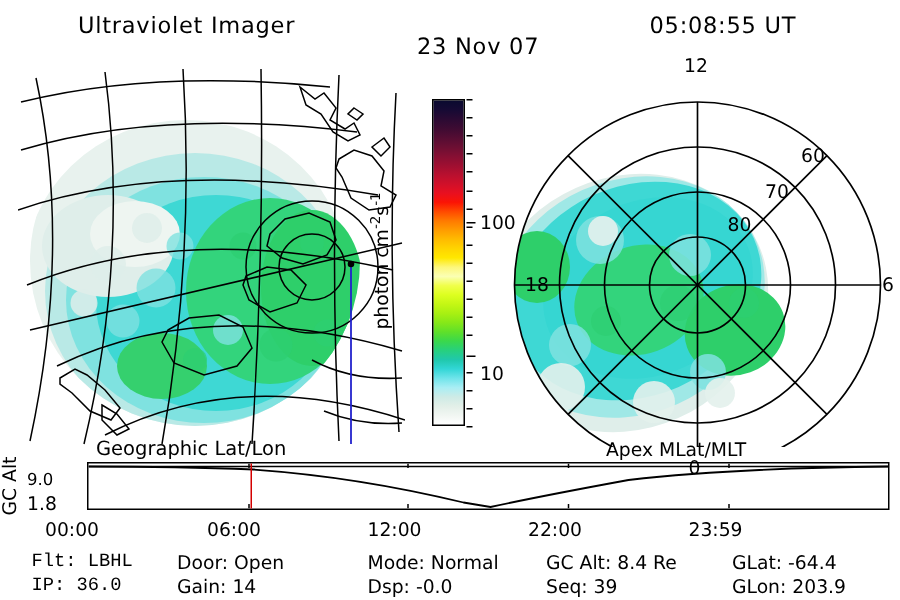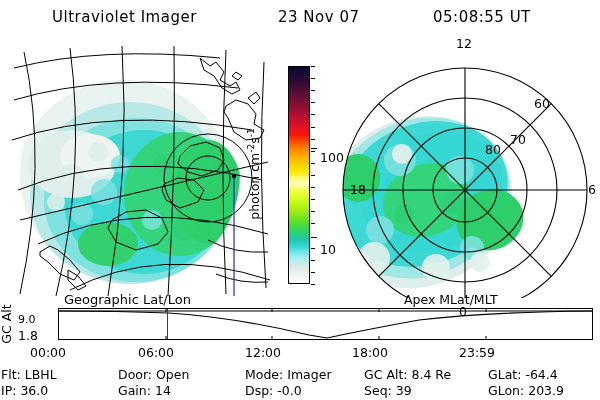--- a/index.html
+++ b/index.html
@@ -1,21 +1,21 @@
 <!DOCTYPE html>
 <html><head>
 <meta charset="utf-8">
 <style>
   html,body{margin:0;padding:0;background:#ffffff;}
   body{width:600px;height:400px;position:relative;overflow:hidden;
        font-family:"DejaVu Sans",sans-serif;color:#000;}
   .abs{position:absolute;}
   .hdr{top:8px;font-size:15px;letter-spacing:.5px;white-space:nowrap;}
   #hdr-title{left:52px;}
-  #hdr-date{left:278px;}
+  #hdr-date{left:278px;margin-top:14px;}
   #hdr-time{left:433px;}
 
   
   #geo-panel{left:12px;top:44px;width:258px;height:254px;}
   #geo-title{left:64px;top:292px;font-size:13px;white-space:nowrap;}
 
   
   #cbar-wrap{left:288px;top:66px;width:22px;height:218px;}
   #cbar{position:absolute;left:0;top:0;width:22px;height:218px;
         border:1px solid #000;box-sizing:border-box;}
@@ -36,21 +36,21 @@
              border:1px solid #000;box-sizing:border-box;}
   #gcalt-label{left:6px;top:324px;font-size:12.5px;
       transform:translate(-50%,-50%) rotate(-90deg);white-space:nowrap;}
   #alt-hi{left:18px;top:313px;font-size:11px;}
   #alt-lo{left:18px;top:328px;font-size:12.5px;}
   .tlab{position:absolute;top:345px;font-size:12.5px;white-space:nowrap;}
 
   
   .st{position:absolute;font-size:12.5px;white-space:nowrap;}
   .r1{top:367px;} .r2{top:383px;}
-  .c1{left:1px;} .c2{left:118px;} .c3{left:245px;} .c4{left:364px;} .c5{left:488px;}
+  .c1{left:21px;font-family:Liberation Mono, monospace;} .c2{left:118px;} .c3{left:245px;} .c4{left:364px;} .c5{left:488px;}
 </style>
 </head>
 <body>
 
 <div class="abs hdr" id="hdr-title">Ultraviolet Imager</div>
 <div class="abs hdr" id="hdr-date">23 Nov 07</div>
 <div class="abs hdr" id="hdr-time">05:08:55 UT</div>
 
 <div class="abs" id="geo-panel">
   <svg width="258" height="254" viewBox="0 0 258 254">
@@ -130,21 +130,21 @@
   </svg>
 </div>
 <div class="abs" id="geo-title">Geographic Lat/Lon</div>
 
 <div class="abs" id="cbar-wrap">
   <div id="cbar" style="background: linear-gradient(rgb(10, 10, 48), rgb(22, 10, 52), rgb(42, 10, 51), rgb(61, 11, 50), rgb(84, 13, 51), rgb(107, 15, 51), rgb(133, 15, 51), rgb(158, 15, 49), rgb(184, 16, 47), rgb(208, 16, 42), rgb(232, 16, 32), rgb(251, 20, 5), rgb(255, 74, 0), rgb(255, 122, 0), rgb(255, 156, 0), rgb(255, 187, 0), rgb(255, 212, 0), rgb(255, 232, 0), rgb(253, 247, 122), rgb(251, 255, 180), rgb(240, 255, 74), rgb(221, 255, 32), rgb(196, 247, 20), rgb(168, 240, 18), rgb(134, 232, 24), rgb(95, 224, 42), rgb(58, 216, 76), rgb(39, 208, 126), rgb(32, 200, 172), rgb(50, 214, 214), rgb(111, 228, 234), rgb(168, 238, 244), rgb(205, 235, 230), rgb(226, 239, 232), rgb(241, 246, 242), rgb(255, 255, 255));"></div>
   <div id="cbar-axis-label">
     <span>photon cm</span><span class="sup">-2</span><span>s</span><span class="sup">-1</span>
   </div>
 <div class="cb-tick" style="top: 81.75px;"></div>
-    <div class="cb-lab" style="top: 81.75px; margin-top: 9px;">100</div>
+    <div class="cb-lab" style="top: 81.75px;">100</div>
     <div class="cb-tick" style="top: 171.13px;"></div>
     <div class="cb-lab" style="top: 171.13px; margin-top: 12px;">10</div>
     <div class="cb-ticks" style="top: 0px;"></div>
     <div class="cb-ticks" style="top: 12.1111px;"></div>
     <div class="cb-ticks" style="top: 24.2222px;"></div>
     <div class="cb-ticks" style="top: 36.3333px;"></div>
     <div class="cb-ticks" style="top: 48.4444px;"></div>
     <div class="cb-ticks" style="top: 60.5556px;"></div>
     <div class="cb-ticks" style="top: 72.6667px;"></div>
     <div class="cb-ticks" style="top: 84.7778px;"></div>
@@ -205,21 +205,21 @@
       <line x1="38.7" y1="61.7" x2="211.3" y2="234.3"></line>
       <line x1="211.3" y1="61.7" x2="38.7" y2="234.3"></line>
     </g>
   </svg>
 
   <div class="plab" style="left:116px;top:-6px;">12</div>
   <div class="plab" style="left:248px;top:140px;">6</div>
   <div class="plab" style="left:119px;top:262px;">0</div>
   <div class="plab" style="left:2px;top:140px;padding-left:8px;">18</div>
   <div class="plab" style="left:145px;top:100px;">80</div>
-  <div class="plab" style="left:170px;top:90px;">70</div>
+  <div class="plab" style="left:170px;top:78px;">70</div>
   <div class="plab" style="left:194px;top:54px;">60</div>
 </div>
 <div class="abs" id="mlt-title">Apex MLat/MLT</div>
 
 <div class="abs" id="gcalt-label">GC Alt</div>
 <div class="abs" id="alt-hi">9.0</div>
 <div class="abs" id="alt-lo">1.8</div>
 
 <div class="abs" id="orbit-box">
   <svg width="533" height="30" viewBox="0 0 533 30">
@@ -235,25 +235,25 @@
       <line x1="320" y1="27" x2="320" y2="30"></line>
       <line x1="427" y1="27" x2="427" y2="30"></line>
     </g>
   </svg>
   <div style="position:absolute;left:108px;top:0;width:1.4px;height:30px;background:#d40000;"></div>
 </div>
 
 <div class="tlab" style="left:30px;">00:00</div>
 <div class="tlab" style="left:138px;">06:00</div>
 <div class="tlab" style="left:245px;">12:00</div>
-<div class="tlab" style="left:352px;">18:00</div>
+<div class="tlab" style="left:352px;">22:00</div>
 <div class="tlab" style="left:459px;">23:59</div>
 
 <div class="st r1 c1">Flt: LBHL</div>
 <div class="st r2 c1">IP: 36.0</div>
 <div class="st r1 c2">Door: Open</div>
 <div class="st r2 c2">Gain: 14</div>
-<div class="st r1 c3">Mode: Imager</div>
+<div class="st r1 c3">Mode: Normal</div>
 <div class="st r2 c3">Dsp:   -0.0</div>
 <div class="st r1 c4">GC Alt: 8.4 Re</div>
 <div class="st r2 c4">Seq: 39</div>
 <div class="st r1 c5">GLat: -64.4</div>
 <div class="st r2 c5">GLon: 203.9</div>
 
 </body></html>

